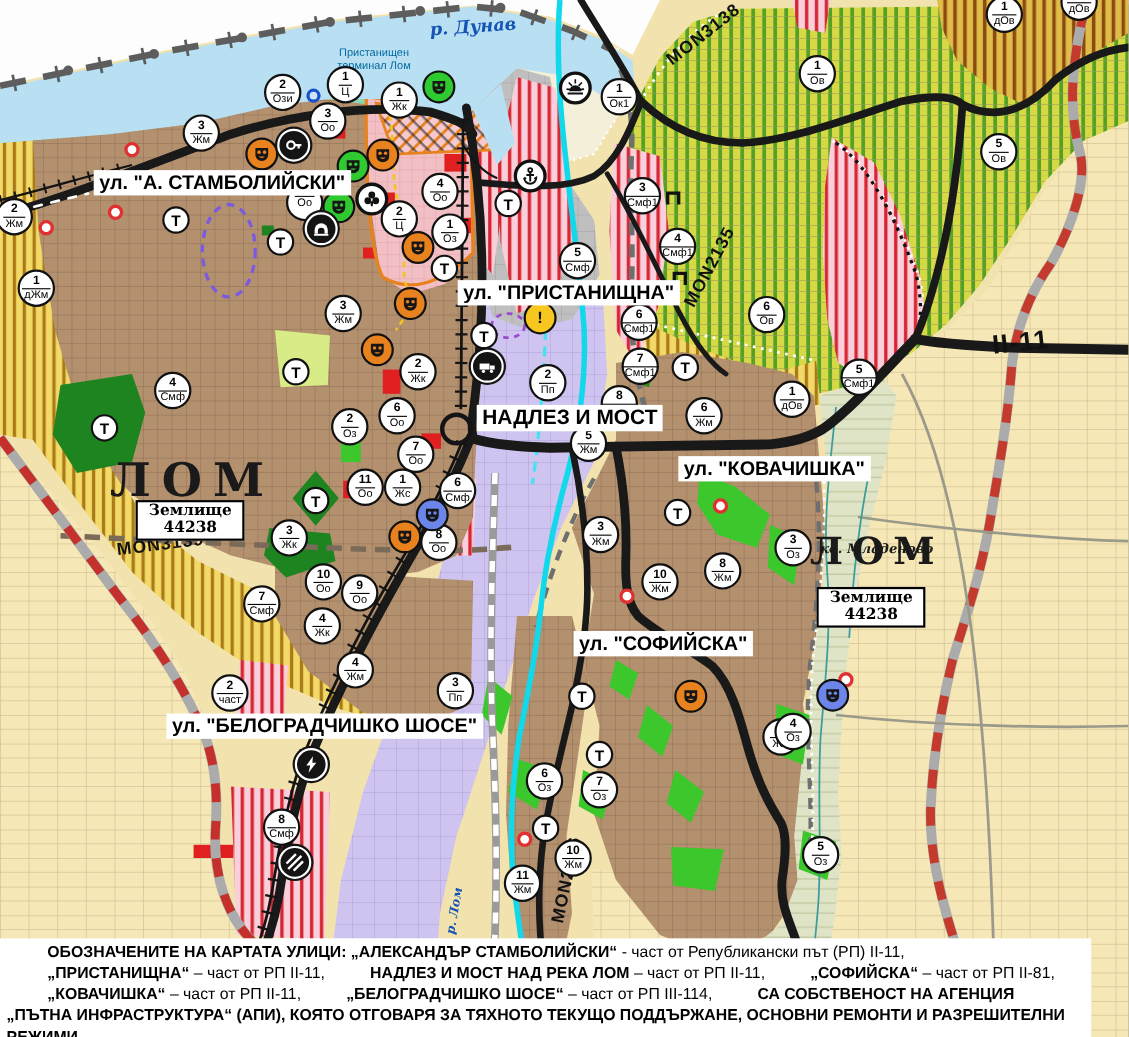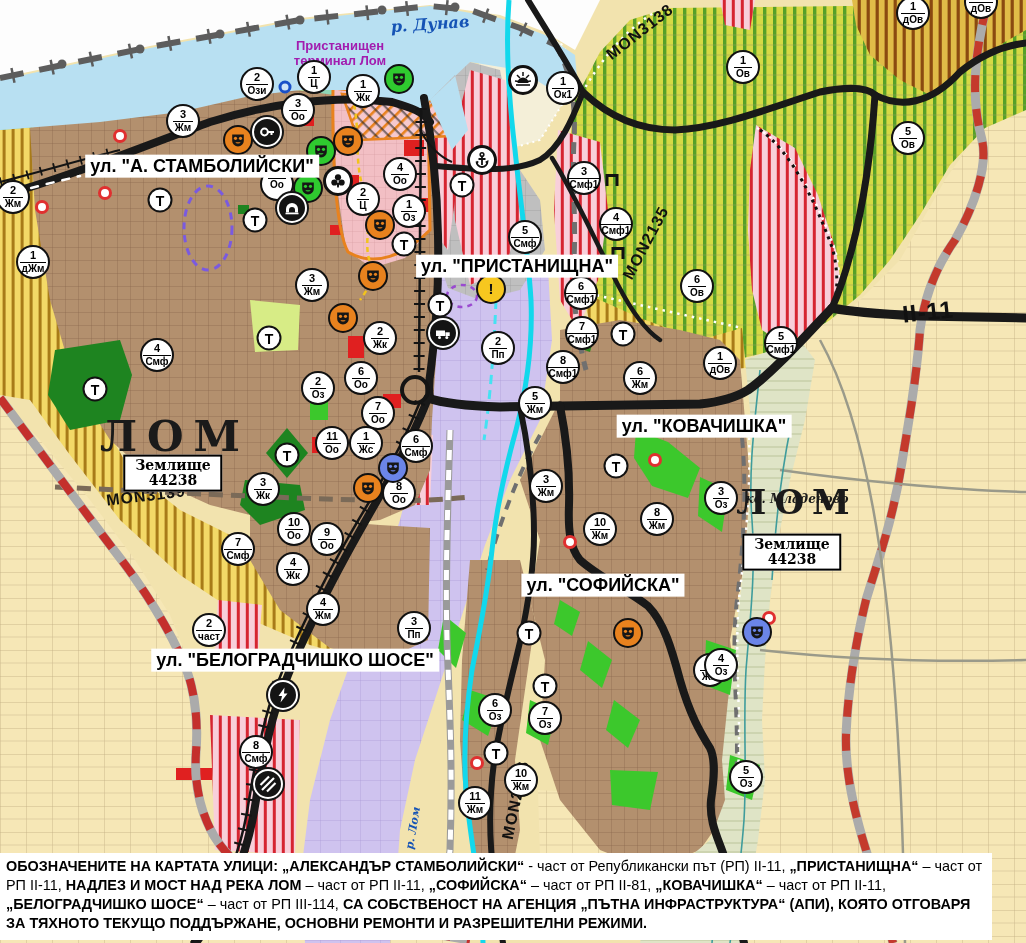--- a/index.html
+++ b/index.html
@@ -7,27 +7,27 @@
          font-family:"Liberation Sans",sans-serif;}
   #basemap{position:absolute;left:0;top:0;}
   
   .lbl{position:absolute;transform:translate(-50%,-50%);white-space:nowrap;}
   .street-label{background:#fff;color:#000;font-weight:bold;font-size:17px;padding:1px 5px;line-height:1.15;}
   .road-label{color:#111;font-weight:bold;font-size:16px;letter-spacing:1px;}
   .city-label{font-family:"DejaVu Serif",serif;font-weight:bold;color:#1a1a1a;}
   .zemlishte{background:#fff;border:2px solid #000;font-family:"DejaVu Serif",serif;
              font-weight:bold;font-size:14px;text-align:center;padding:1px 10px;line-height:1.1;}
   .river-label{font-family:"DejaVu Serif",serif;font-style:italic;font-weight:bold;color:#1553b5;}
-  .port-label{color:#a21caf;font-weight:bold;font-size:13px;text-align:center;line-height:1.15;}
+  .port-label{color:#0369a1;font-weight:normal;font-size:10px;text-align:center;line-height:1.15;}
   
   .badge{position:absolute;width:34px;height:34px;border:2px solid #111;border-radius:50%;
          background:#fff;transform:translate(-50%,-50%);display:flex;flex-direction:column;
          align-items:center;justify-content:center;box-sizing:border-box;z-index:30;}
   .badge .bn{font-size:11px;font-weight:bold;line-height:1;color:#000;}
-  .badge .bc{font-size:10px;font-weight:bold;line-height:1.05;color:#000;border-top:1.4px solid #000;
+  .badge .bc{font-size:10px;font-weight:normal;line-height:1.05;color:#000;border-top:1.4px solid #000;
              padding:1px 2px 0 2px;margin-top:1px;}
   .tstop{position:absolute;width:25px;height:25px;border:2px solid #111;border-radius:50%;background:#fff;
          transform:translate(-50%,-50%);display:flex;align-items:center;justify-content:center;
          font-size:14px;font-weight:bold;color:#000;z-index:29;box-sizing:border-box;}
   
   .icon{position:absolute;width:30px;height:30px;border-radius:50%;transform:translate(-50%,-50%);
         display:flex;align-items:center;justify-content:center;z-index:31;box-sizing:border-box;}
   .icon svg{width:20px;height:20px;display:block;}
   .i-culture-o{background:#e8821e;color:#e8821e;border:2px solid #111;}
   .i-culture-g{background:#2fca2f;color:#2fca2f;border:2px solid #111;}
@@ -36,21 +36,21 @@
         box-shadow:0 0 0 2px #141414;color:#fff;}
   .i-club,.i-sun,.i-anchor{background:#fff;border:3px solid #111;color:#111;}
   .i-warning{background:#f7c71f;border:2px solid #111;color:#111;font-weight:bold;font-size:18px;}
   .i-gate{background:transparent;color:#111;}
   .ring{position:absolute;border-radius:50%;transform:translate(-50%,-50%);box-sizing:border-box;z-index:28;}
   .ring-red{width:14px;height:14px;border:3.5px solid #e03030;background:#fff;}
   .ring-blue{width:13px;height:13px;border:3.5px solid #1a50c8;background:#cfe4f7;}
   
   #footnote{position:absolute;left:0;top:853px;width:978px;background:#fff;color:#000;
             font-size:14.4px;line-height:1.33;padding:4px 8px 6px 6px;z-index:60;}
-  #footnote .b{font-weight:bold;}
+  #footnote .b{font-weight:bold;margin-left:37px;}
   #footnote .r{font-weight:normal;}
 </style>
 </head>
 <body>
 
 <div id="stage">
 
 <svg id="basemap" width="1026" height="943" viewBox="0 0 1026 943">
   <defs>
     <pattern id="patYellow" width="9" height="9" patternUnits="userSpaceOnUse">
@@ -743,20 +743,21 @@
 </div>
 
 <div class="lbl road-label" style="left:146px;top:496px;transform:translate(-50%,-50%) rotate(-7deg);z-index:20;">MON3139</div>
 <div class="lbl road-label" style="left:640px;top:32px;transform:translate(-50%,-50%) rotate(-38deg);z-index:20;">MON3138</div>
 <div class="lbl road-label" style="left:646px;top:243px;transform:translate(-50%,-50%) rotate(-62deg);z-index:20;">MON2135</div>
 <div class="lbl road-label" style="left:516px;top:800px;transform:translate(-50%,-50%) rotate(-78deg);z-index:20;">MON2136</div>
 <div class="lbl road-label" style="left:928px;top:312px;font-size:24px;transform:translate(-50%,-50%) rotate(-6deg);z-index:20;">II-11</div>
 
 <div class="lbl street-label" style="left:202px;top:166px;font-size:18px;z-index:40;">ул. "А. СТАМБОЛИЙСКИ"</div>
 <div class="lbl street-label" style="left:517px;top:266px;font-size:18px;z-index:40;">ул. "ПРИСТАНИЩНА"</div>
+<div class="lbl street-label" style="left:518px;top:380px;font-size:19px;z-index:40;">НАДЛЕЗ И МОСТ</div>
 <div class="lbl street-label" style="left:704px;top:426px;font-size:18px;z-index:40;">ул. "КОВАЧИШКА"</div>
 <div class="lbl street-label" style="left:603px;top:585px;font-size:18px;z-index:40;">ул. "СОФИЙСКА"</div>
 <div class="lbl street-label" style="left:295px;top:660px;font-size:18px;z-index:40;">ул. "БЕЛОГРАДЧИШКО ШОСЕ"</div>
 
 <div id="footnote">
   <span class="b">ОБОЗНАЧЕНИТЕ НА КАРТАТА УЛИЦИ: „АЛЕКСАНДЪР СТАМБОЛИЙСКИ“</span><span class="r"> - част от Републикански път (РП) II-11, </span><span class="b">„ПРИСТАНИЩНА“</span><span class="r"> – част от РП II-11, </span><span class="b">НАДЛЕЗ И МОСТ НАД РЕКА ЛОМ</span><span class="r"> – част от РП II-11, </span><span class="b">„СОФИЙСКА“</span><span class="r"> – част от РП II-81, </span><span class="b">„КОВАЧИШКА“</span><span class="r"> – част от РП II-11, </span><span class="b">„БЕЛОГРАДЧИШКО ШОСЕ“</span><span class="r"> – част от РП III-114, </span><span class="b">СА СОБСТВЕНОСТ НА АГЕНЦИЯ „ПЪТНА ИНФРАСТРУКТУРА“ (АПИ), КОЯТО ОТГОВАРЯ ЗА ТЯХНОТО ТЕКУЩО ПОДДЪРЖАНЕ, ОСНОВНИ РЕМОНТИ И РАЗРЕШИТЕЛНИ РЕЖИМИ.</span>
 </div>
 
 </div>
 

